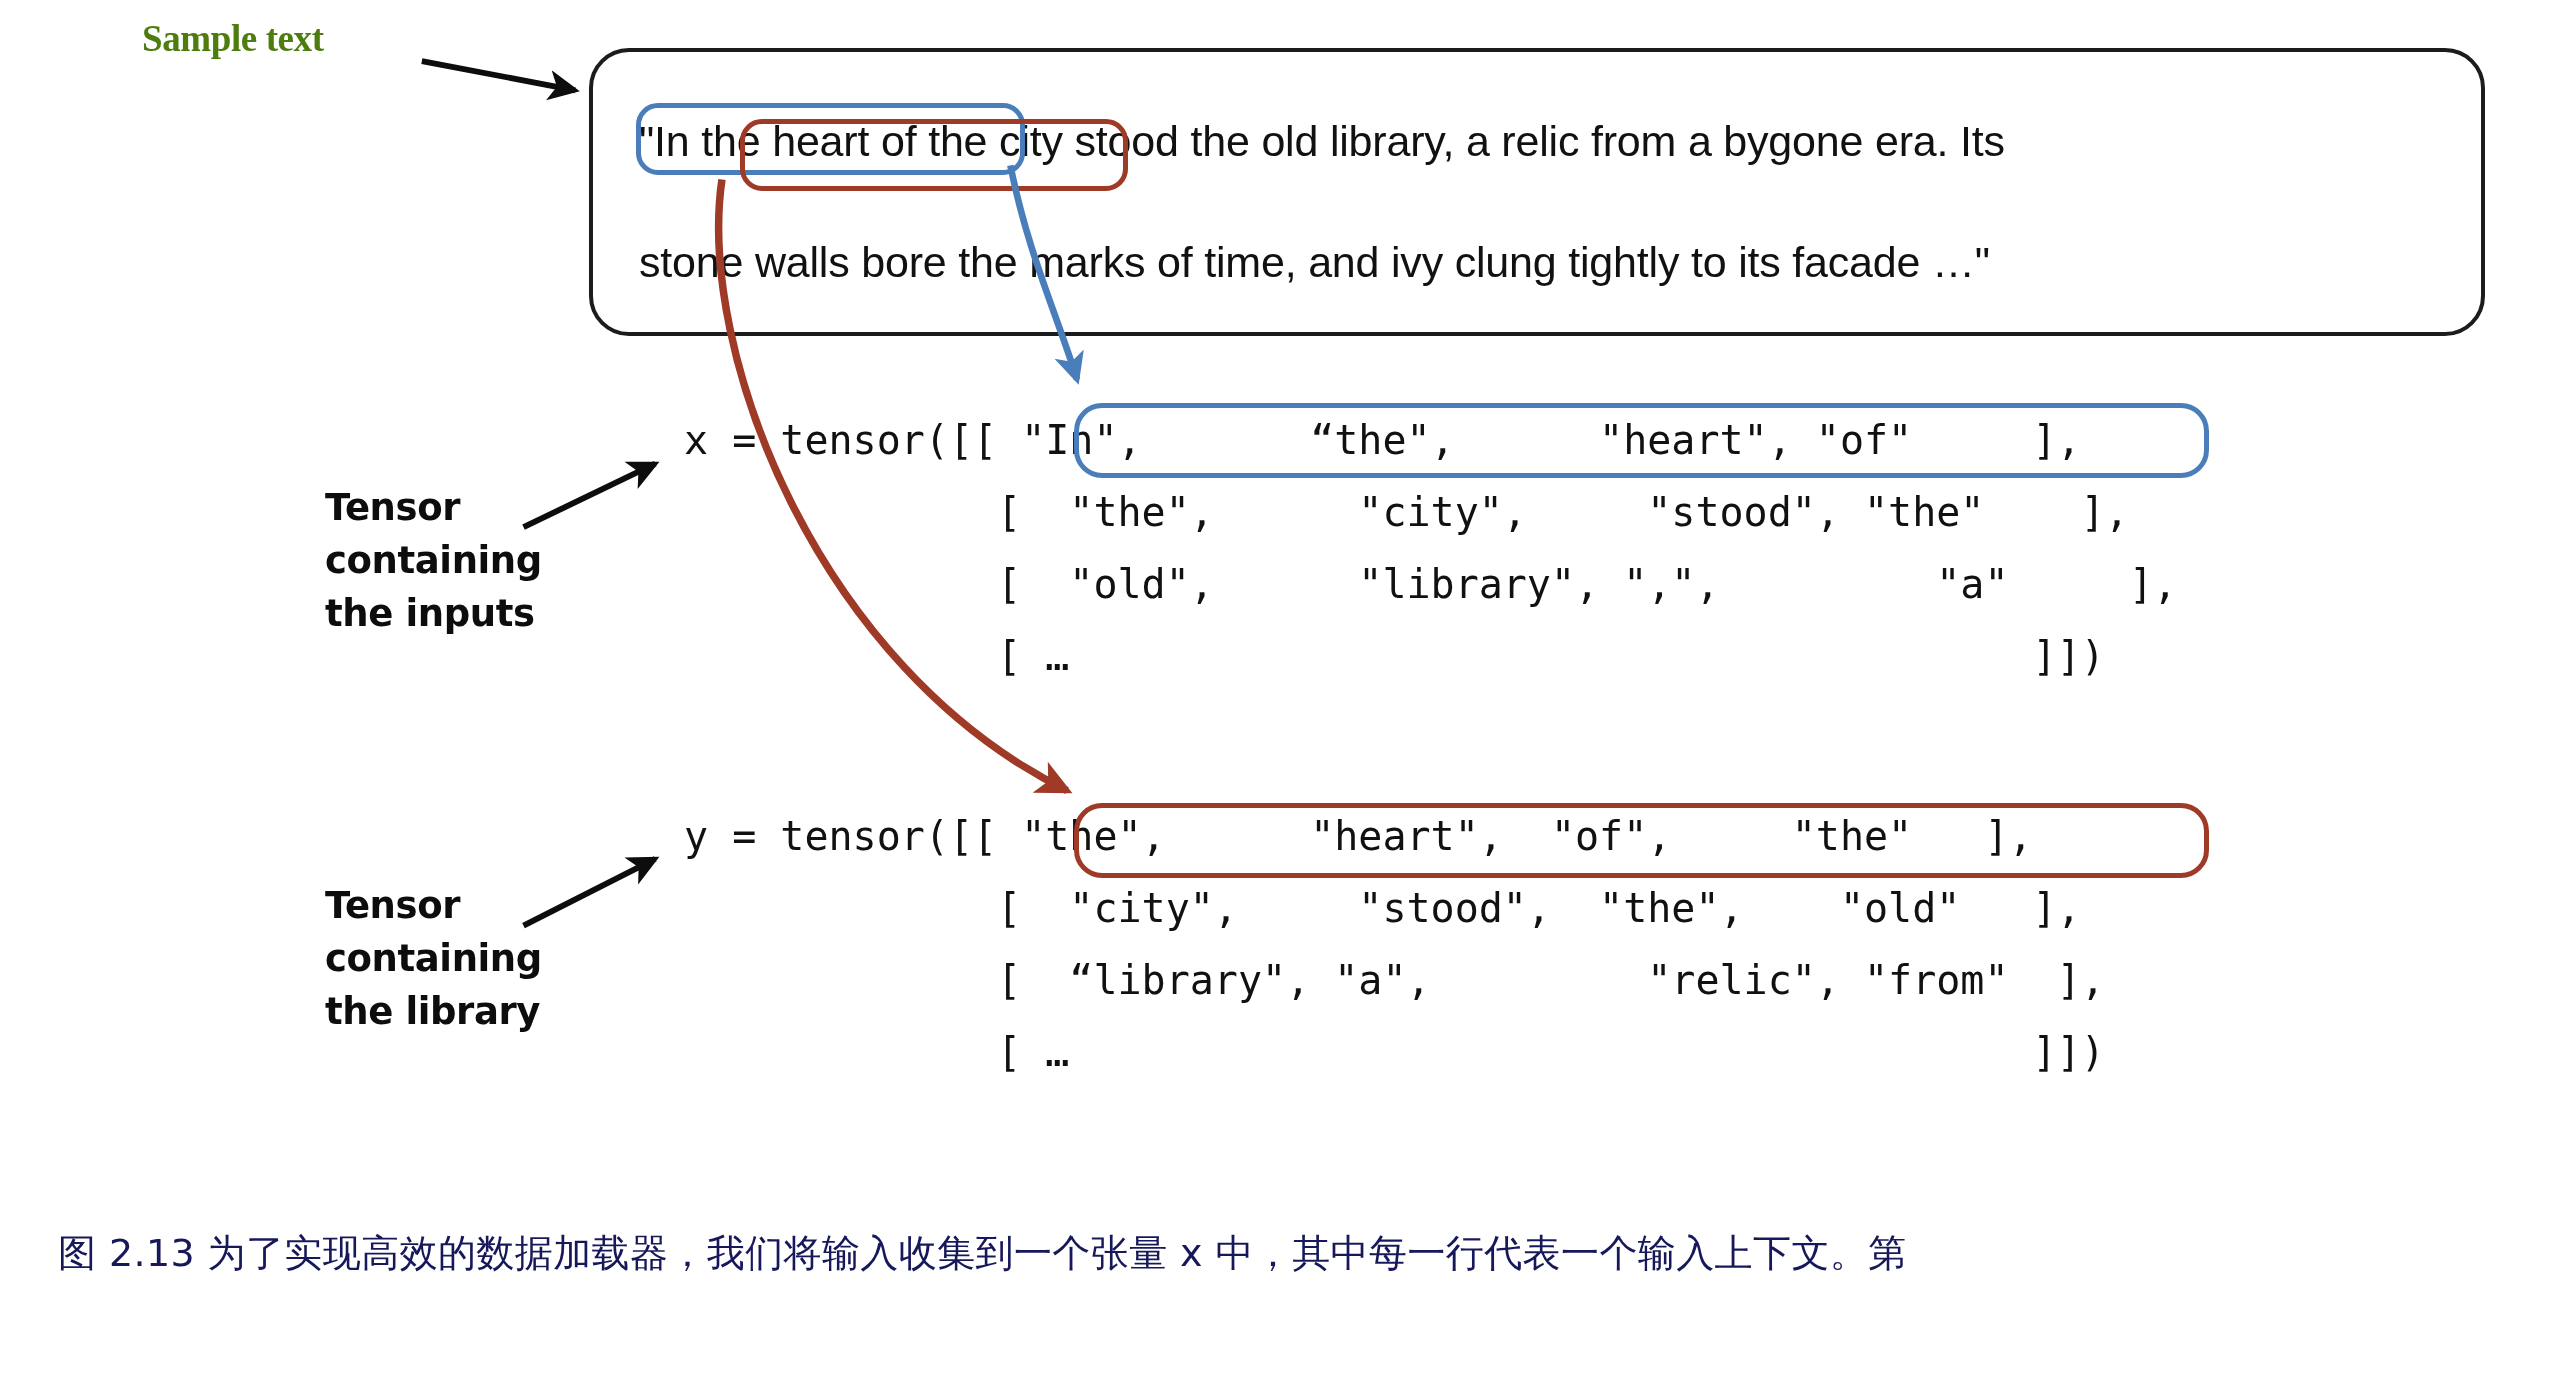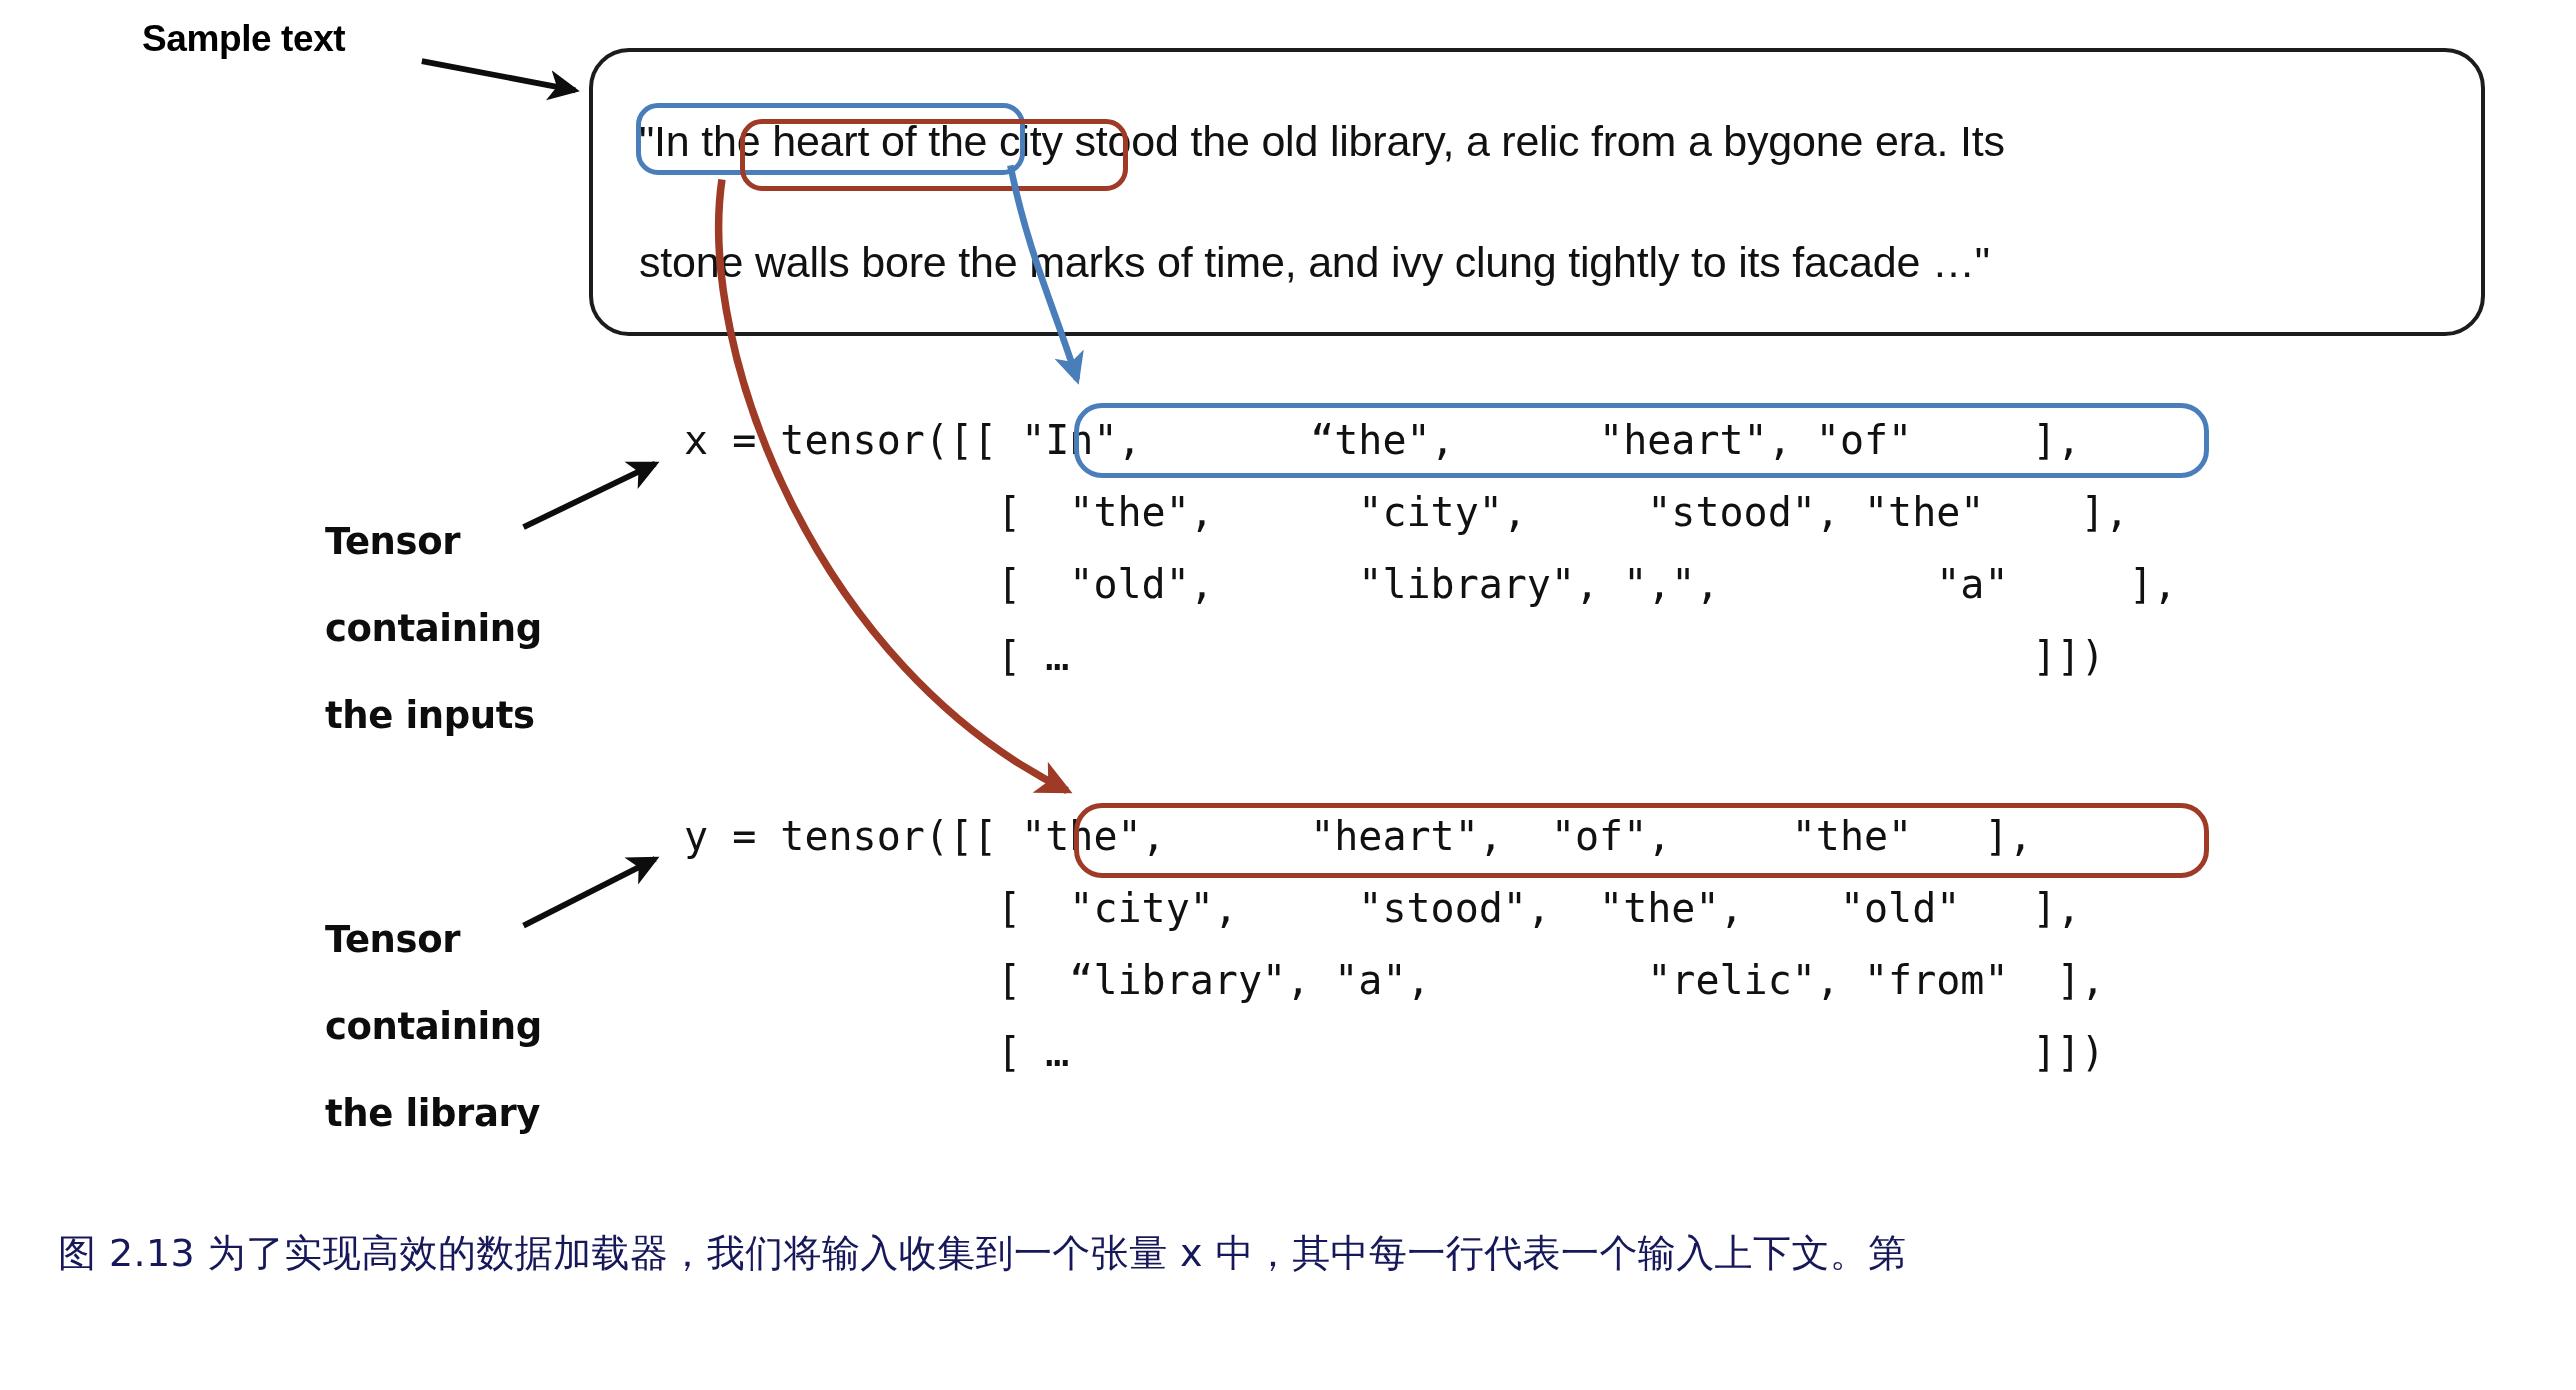--- a/index.html
+++ b/index.html
@@ -11,38 +11,38 @@
     width: 2576px;
     height: 1391px;
     position: relative;
     overflow: hidden;
     font-family: "Liberation Sans", sans-serif;
   }
 
   
   .anno-label {
     position: absolute;
-    font-family: Liberation Sans, sans-serif;
+    font-family: Liberation Serif, serif;
     font-weight: bold;
     font-size: 37px;
-    color: #000000;
+    color: #4d7c0f;
     letter-spacing: -0.4px;
     white-space: nowrap;
     line-height: 1.0;
   }
   .anno-multi {
     position: absolute;
     font-family: "DejaVu Sans", sans-serif;
     font-weight: bold;
     font-size: 37px;
     color: #0d0d0d;
     letter-spacing: -0.4px;
     line-height: 1.43;
   }
-  .anno-multi div { white-space: nowrap; margin-top: 34px; }
+  .anno-multi div { white-space: nowrap; }
 
   
   #sample-box {
     position: absolute;
     left: 589px;
     top: 48px;
     width: 1896px;
     height: 288px;
     border: 4.2px solid #1c1c1c;
     border-radius: 40px;

